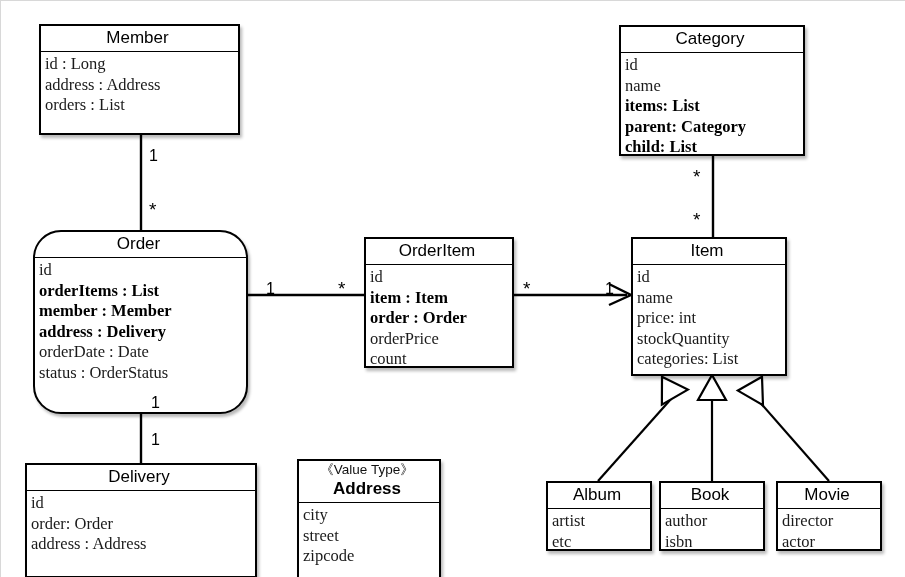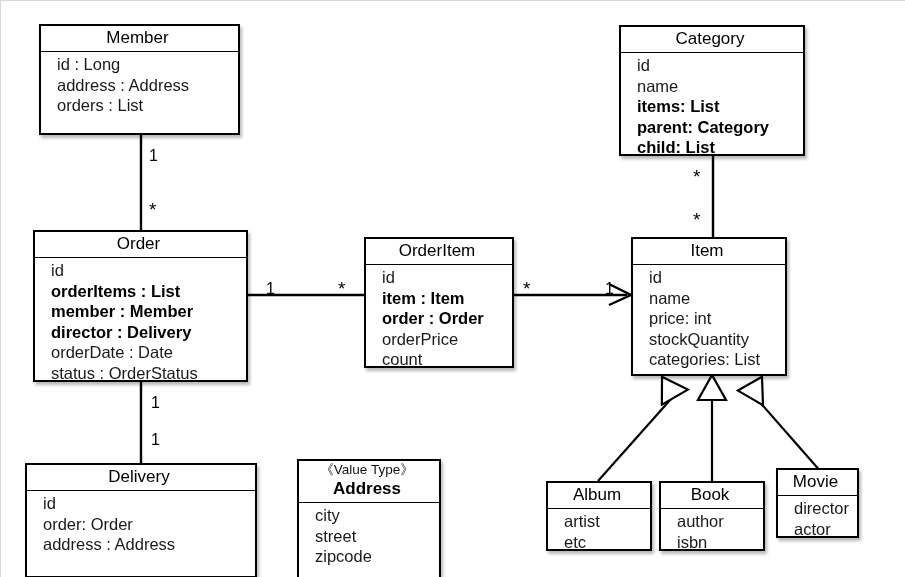--- a/index.html
+++ b/index.html
@@ -47,21 +47,22 @@
     display: block;
     font-size: 13.5px;
     line-height: 16px;
     font-weight: normal;
     color: #111111;
   }
   .cls-head .cname {
     display: block;
   }
   .cls-body {
-    padding: 2px 0 2px 16px;
+    padding: 2px 0 2px 4px;
+    font-family: Liberation Serif, serif;
   }
   .attr {
     font-size: 16.5px;
     line-height: 20.5px;
     color: #1a1a1a;
     white-space: nowrap;
   }
   .attr.bold {
     font-weight: bold;
     color: #000000;
@@ -122,29 +123,29 @@
           <span class="cname">Category</span>
         </div>
         <div class="cls-body">
           <div class="attr">id</div>
           <div class="attr">name</div>
           <div class="attr bold">items: List</div>
           <div class="attr bold">parent: Category</div>
           <div class="attr bold">child: List</div>
         </div>
       </div>
-      <div class="uml-class" style="left: 32px; top: 229px; width: 215px; height: 152px;">
+      <div class="uml-class" style="left: 32px; top: 229px; width: 215px; height: 184px; border-radius: 28px;">
         <div class="cls-head">
           <span class="cname">Order</span>
         </div>
         <div class="cls-body">
           <div class="attr">id</div>
           <div class="attr bold">orderItems : List</div>
           <div class="attr bold">member : Member</div>
-          <div class="attr bold">director : Delivery</div>
+          <div class="attr bold">address : Delivery</div>
           <div class="attr">orderDate : Date</div>
           <div class="attr">status : OrderStatus</div>
         </div>
       </div>
       <div class="uml-class" style="left: 363px; top: 236px; width: 150px; height: 131px;">
         <div class="cls-head">
           <span class="cname">OrderItem</span>
         </div>
         <div class="cls-body">
           <div class="attr">id</div>
@@ -198,21 +199,21 @@
       </div>
       <div class="uml-class" style="left: 658px; top: 480px; width: 106px; height: 70px;">
         <div class="cls-head">
           <span class="cname">Book</span>
         </div>
         <div class="cls-body">
           <div class="attr">author</div>
           <div class="attr">isbn</div>
         </div>
       </div>
-      <div class="uml-class" style="left: 775px; top: 467px; width: 83px; height: 70px;">
+      <div class="uml-class" style="left: 775px; top: 480px; width: 106px; height: 70px;">
         <div class="cls-head">
           <span class="cname">Movie</span>
         </div>
         <div class="cls-body">
           <div class="attr">director</div>
           <div class="attr">actor</div>
         </div>
       </div>
     </div>
 

